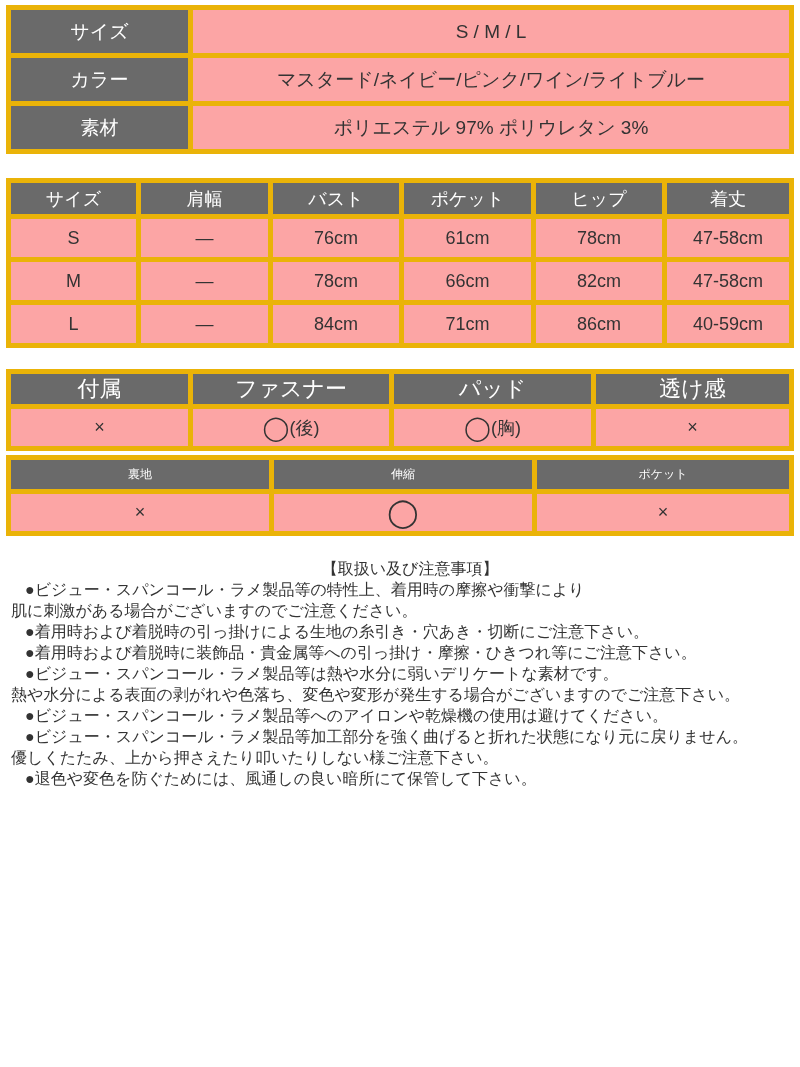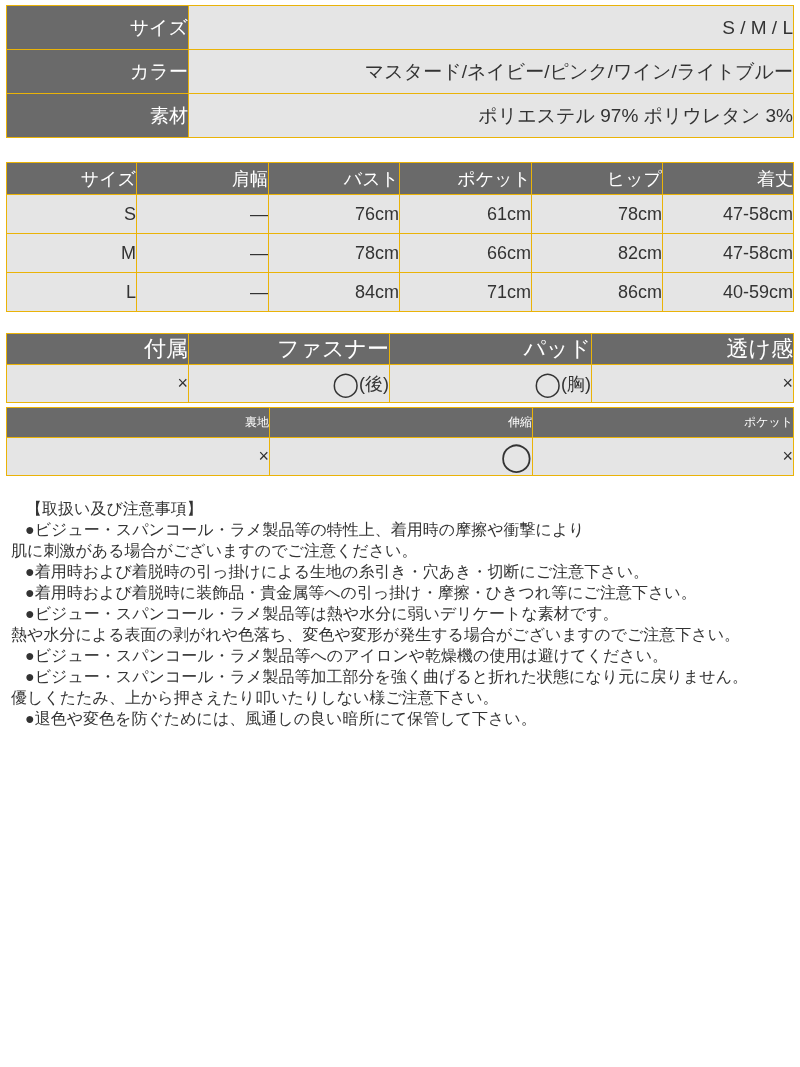--- a/index.html
+++ b/index.html
@@ -6,26 +6,26 @@
   body {
     width:800px; height:1067px;
     font-family:"Liberation Sans","DejaVu Sans",sans-serif;
     color:#333333;
     -webkit-font-smoothing:antialiased;
   }
   .page { padding:5px 6px 0 6px; }
 
   table { border-collapse:collapse; width:788px; table-layout:fixed; }
   th, td {
-    border:1px solid #eab308;
-    text-align:right; vertical-align:middle; padding:0;
+    border:5px solid #eab308;
+    text-align:center; vertical-align:middle; padding:0;
     overflow:hidden; white-space:nowrap;
   }
   th { background:#6a6a6a; color:#ffffff; font-weight:normal; }
-  td { background:#e5e5e5; }
+  td { background:#fca5a5; }
 
   
   .t1 th, .t1 td { height:43px; font-size:19px; }
 
   
   .t2 { margin-top:24px; }
   .t2 th { height:31px; font-size:18px; }
   .t2 td { height:38px; font-size:18px; }
 
   
@@ -36,21 +36,21 @@
   .t3b th { height:29px; font-size:12px; }
   .t3b td { height:37px; }
   .sym { font-size:18px; color:#333333; }
   .sym-circle { font-size:24px; line-height:1; vertical-align:-2px; }
   .sym-circle-big { font-size:28px; line-height:1; vertical-align:-3px; }
   .note { font-size:18px; }
 
   
   .notes { margin-top:22px; padding-left:2px; font-size:16px; line-height:21px; color:#333333; }
   .line { white-space:nowrap; }
-  .line.heading { margin-left:18px; }
+  .line.heading { margin-left:18px;text-align:center; }
   .line.bullet  { margin-left:17px; }
   .line.cont    { margin-left:3px; }
 </style>
 </head>
 <body>
 
 <div class="page">
 
   <table class="t1">
     <colgroup>

